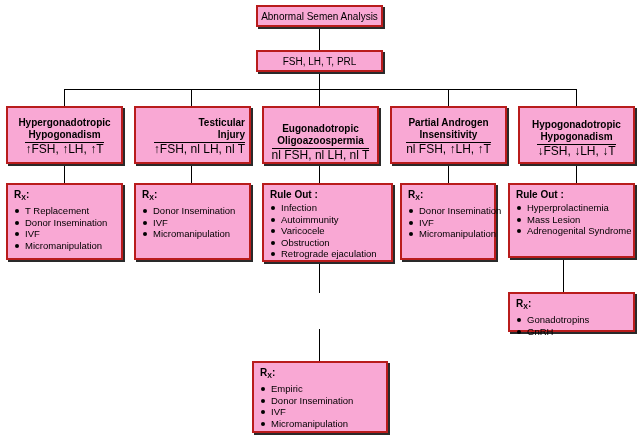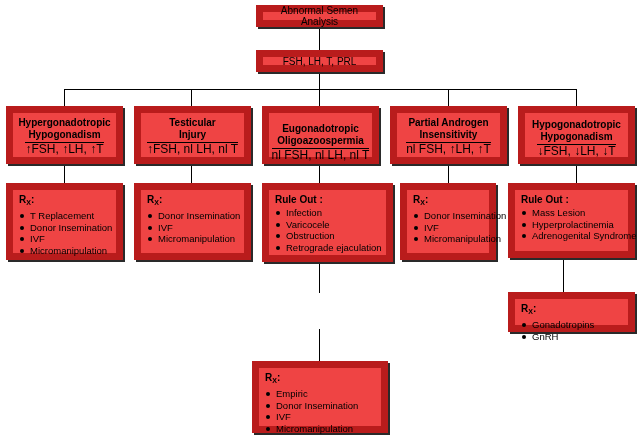--- a/index.html
+++ b/index.html
@@ -9,22 +9,22 @@
     font-family:"Liberation Sans", sans-serif;
     color:#000000;
     overflow:hidden;
   }
   #chart{position:relative;width:640px;height:437px;}
 
   
   .box{
     position:absolute;
     box-sizing:border-box;
-    border:7px solid #b91c1c;
-    background:#ef4444;
+    border:2px solid #b91c1c;
+    background:#f9a8d4;
     z-index:2;
   }
   .box.shadow{
     box-shadow:2px 2px 0 0 #2a2a2a;
   }
   .ctr{
     display:flex;flex-direction:column;
     align-items:center;justify-content:center;
     text-align:center;
   }
@@ -99,21 +99,21 @@
   <div class="box shadow ctr" style="left:256px;top:50px;width:127px;height:22px;">
     <span class="t-plain">FSH, LH, T, PRL</span>
   </div>
 
   <div class="box shadow ctr" style="left:6px;top:106px;width:117px;height:58px;padding:4px 4px 3px;">
     <div class="hdr-line">Hypergonadotropic</div>
     <div class="hdr-line">Hypogonadism</div>
     <div class="labs">↑FSH,  ↑LH,  ↑T</div>
   </div>
 
-  <div class="box shadow ctr" style="left:134px;top:106px;width:117px;height:58px;padding:4px 4px 3px;">
+  <div class="box shadow ctr" style="left:134px;top:106px;width:117px;height:58px;padding:4px 4px 3px;align-items:flex-end;">
     <div class="hdr-line">Testicular</div>
     <div class="hdr-line">Injury</div>
     <div class="labs">↑FSH, nl LH, nl T</div>
   </div>
 
   <div class="box shadow ctr" style="left:262px;top:106px;width:117px;height:58px;padding:16px 4px 3px;">
     <div class="hdr-line">Eugonadotropic</div>
     <div class="hdr-line">Oligoazoospermia</div>
     <div class="labs">nl FSH, nl LH,  nl T</div>
   </div>
@@ -146,40 +146,41 @@
       <li>Donor Insemination</li>
       <li>IVF</li>
       <li>Micromanipulation</li>
     </ul>
   </div>
 
   <div class="box shadow listbox" style="left:262px;top:183px;width:131px;height:79px;">
     <div class="lb-head">Rule Out :</div>
     <ul class="items">
       <li>Infection</li>
+      <li>Autoimmunity</li>
       <li>Varicocele</li>
       <li>Obstruction</li>
       <li>Retrograde ejaculation</li>
     </ul>
   </div>
 
   <div class="box shadow listbox" style="left:400px;top:183px;width:96px;height:77px;">
     <div class="lb-head"><span>R</span><span class="sub">X</span><span>:</span></div>
     <ul class="items">
       <li>Donor Insemination</li>
       <li>IVF</li>
       <li>Micromanipulation</li>
     </ul>
   </div>
 
   <div class="box shadow listbox" style="left:508px;top:183px;width:127px;height:75px;">
     <div class="lb-head">Rule Out :</div>
     <ul class="items">
+      <li>Hyperprolactinemia</li>
       <li>Mass Lesion</li>
-      <li>Hyperprolactinemia</li>
       <li>Adrenogenital Syndrome</li>
     </ul>
   </div>
 
   <div class="box shadow listbox" style="left:508px;top:292px;width:127px;height:40px;">
     <div class="lb-head"><span>R</span><span class="sub">X</span><span>:</span></div>
     <ul class="items">
       <li>Gonadotropins</li>
       <li>GnRH</li>
     </ul>

